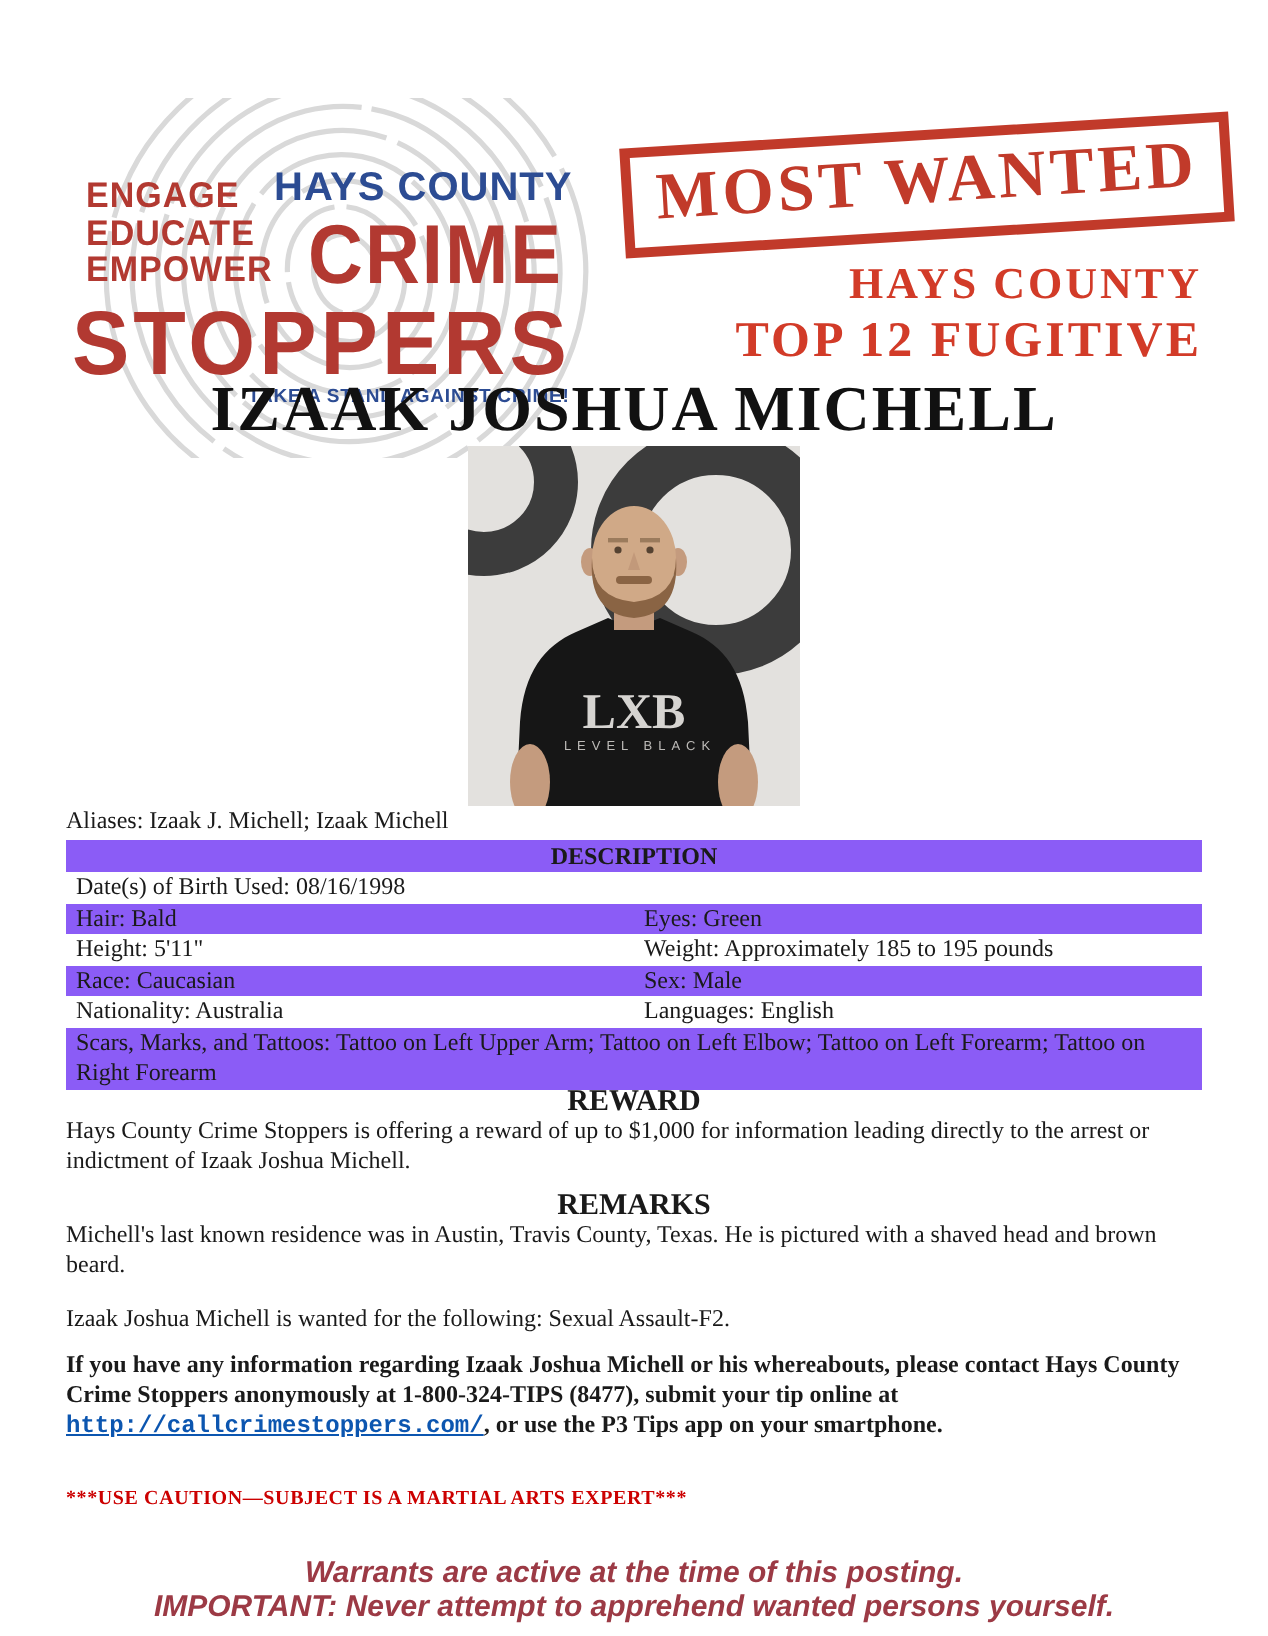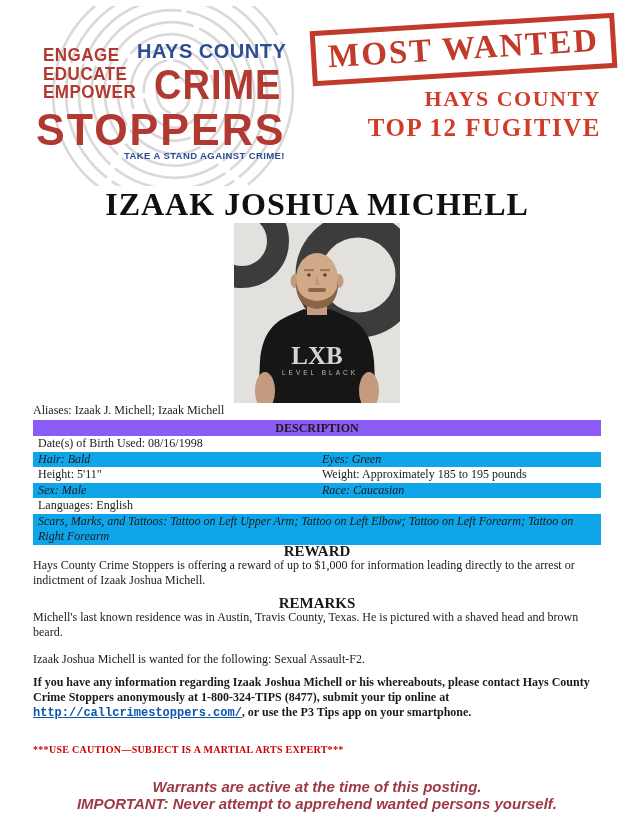--- a/index.html
+++ b/index.html
@@ -35,40 +35,40 @@
   .name { position:absolute; top:186px; left:0; right:0; text-align:center;
           font-size:32px; font-weight:bold; letter-spacing:1px; color:#111; }
   .photo { position:absolute; top:223px; left:234px; width:194px; height:180px; }
   .photo svg { display:block; width:166px; height:180px; }
   
   .aliases { position:absolute; top:403px; left:33px; font-size:12px; }
   .desc-table { position:absolute; top:420px; left:33px; width:568px; font-size:12px; }
   .t-head { background:#8b5cf6; font-weight:bold; text-align:center; line-height:16px; height:16px; }
   .trow { display:grid; grid-template-columns:1fr 1fr; line-height:15.5px; }
   .trow.full { grid-template-columns:1fr; }
-  .trow.shaded { background:#0ea5e9;font-style:italic; }
+  .trow.shaded { background:#8b5cf6; }
   .tcell { padding-left:5px; }
   
   .lower { position:absolute; top:541px; left:33px; width:568px; font-size:12px; line-height:14.5px; }
   .sec-head { text-align:center; font-weight:bold; font-size:15px; line-height:14px; margin:3px 0 0; }
   .sec-head.remarks { margin-top:9px; }
   .para { margin:0; }
   .para.gap13 { margin-top:13px; }
   .para.gap8  { margin-top:8px; }
   .contact { font-weight:bold; line-height:15px; }
   .contact a { color:#0c56b0; text-decoration:underline; font-weight:bold;font-family:Liberation Mono, monospace; }
   .caution { margin-top:22px; text-align:left; font-weight:bold; font-size:10px;
              color:#cc0000; letter-spacing:.3px; }
   .footer { margin-top:21px; text-align:center; font-family:"Liberation Sans", sans-serif;
             font-style:italic; font-weight:bold; font-size:15px; line-height:17px; color:#9c3a45; }
 </style>
 </head>
 <body>
 
-<div style="position:absolute;inset:0 0 auto 0;height:180px;">
+<div style="position:absolute;inset:0 0 auto 0;height:180px;margin-top:43px;">
 
   <div class="logo">
     <svg class="fp" viewBox="0 0 310 180">
       <g fill="none" stroke="#d9d9d9" stroke-width="2.6" transform="rotate(-14 150 88)">
         <ellipse cx="150" cy="88" rx="16" ry="20" stroke-dasharray="30 5 40 4"></ellipse>
         <ellipse cx="150" cy="88" rx="29" ry="34" stroke-dasharray="44 6 52 5"></ellipse>
         <ellipse cx="150" cy="88" rx="42" ry="47" stroke-dasharray="58 5 66 6"></ellipse>
         <ellipse cx="150" cy="88" rx="55" ry="60" stroke-dasharray="70 6 80 5"></ellipse>
         <ellipse cx="150" cy="88" rx="68" ry="72" stroke-dasharray="84 5 92 6"></ellipse>
         <ellipse cx="150" cy="88" rx="81" ry="84" stroke-dasharray="96 6 104 5"></ellipse>
@@ -131,24 +131,25 @@
   </div>
   <div class="trow shaded">
     <div class="tcell">Hair: Bald</div>
     <div class="tcell">Eyes: Green</div>
   </div>
   <div class="trow">
     <div class="tcell">Height: 5'11"</div>
     <div class="tcell">Weight: Approximately 185 to 195 pounds</div>
   </div>
   <div class="trow shaded">
+    <div class="tcell">Race: Caucasian</div>
     <div class="tcell">Sex: Male</div>
-    <div class="tcell">Race: Caucasian</div>
   </div>
   <div class="trow">
+    <div class="tcell">Nationality: Australia</div>
     <div class="tcell">Languages: English</div>
   </div>
   <div class="trow shaded full">
     <div class="tcell">Scars, Marks, and Tattoos: Tattoo on Left Upper Arm; Tattoo on Left Elbow; Tattoo on Left Forearm; Tattoo on Right Forearm</div>
   </div>
 </div>
 
 <div class="lower">
   <div class="sec-head">REWARD</div>
   <p class="para">Hays County Crime Stoppers is offering a reward of up to $1,000 for information leading directly to the arrest or indictment of Izaak Joshua Michell.</p>

